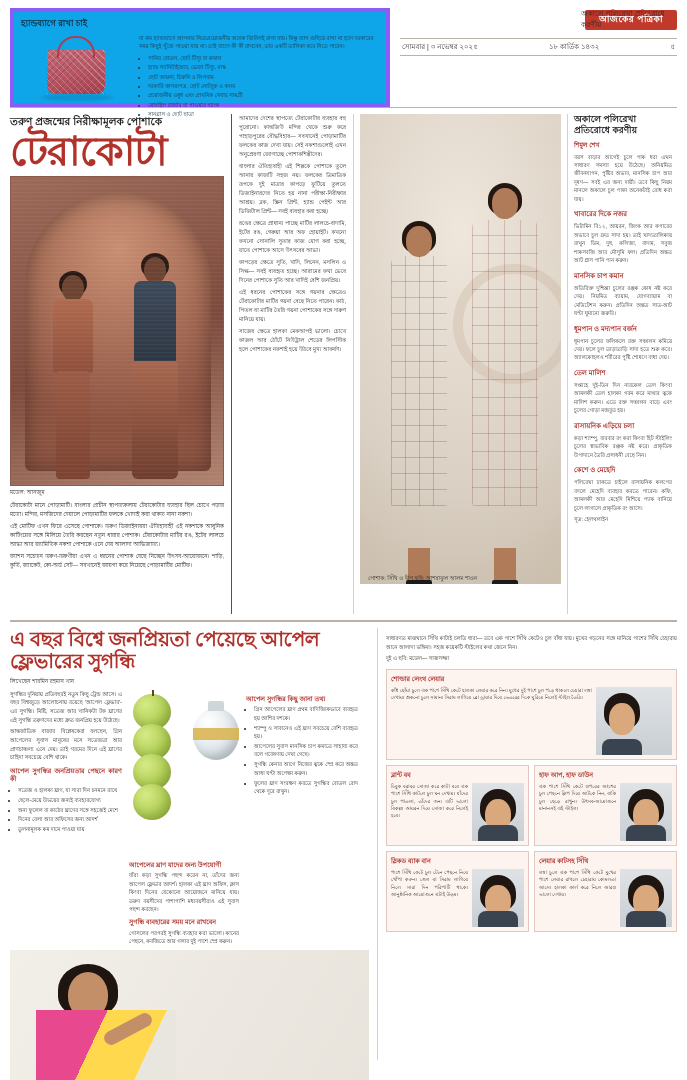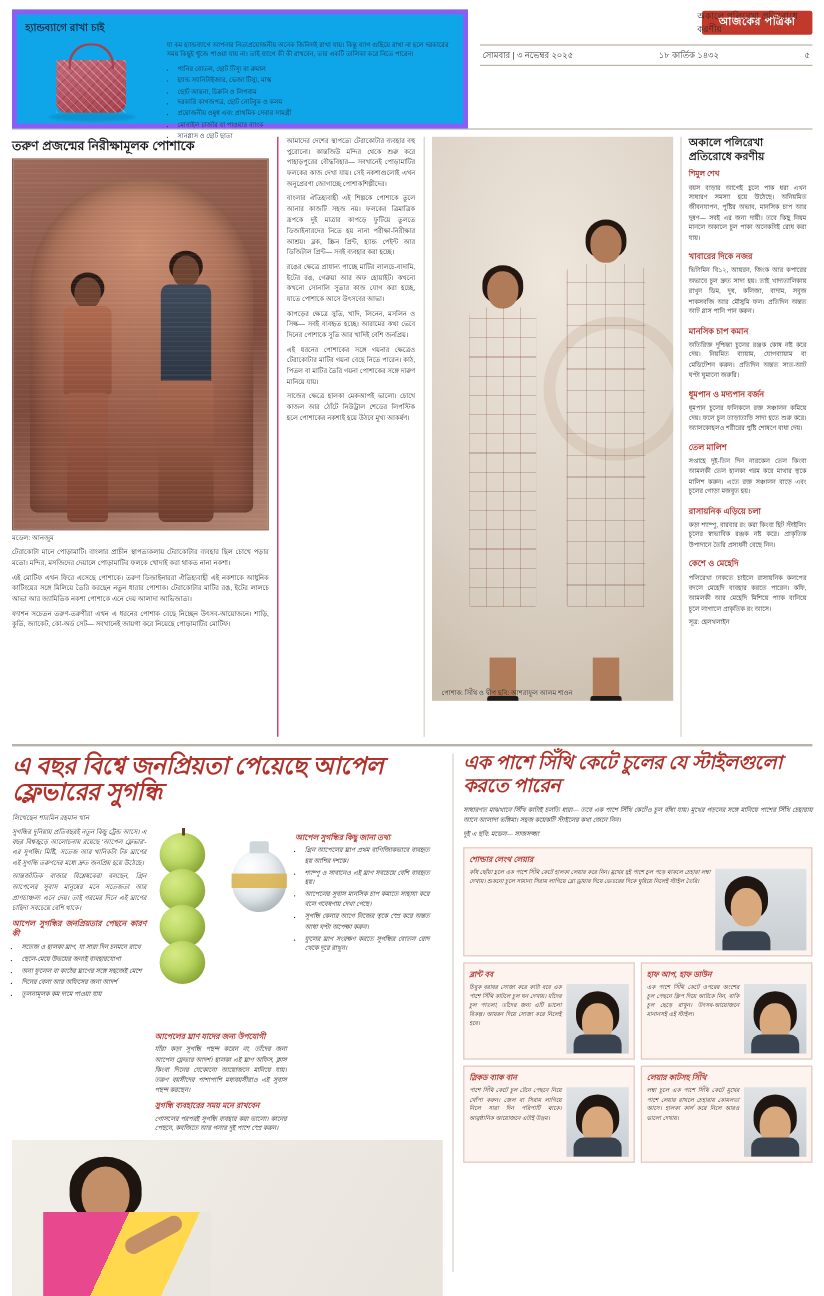--- a/index.html
+++ b/index.html
@@ -128,21 +128,21 @@
   }
 
   .hero-right { width: 104px; padding-left: 6px; }
   .hr-title { font-size: 9px; font-weight: bold; color:#1c1c1c; line-height:1.25; }
   .hr-sub { font-size: 6.2px; color:#b0322b; font-weight:bold; margin: 3px 0 2px;}
   .hr-body { font-size: 5.3px; line-height:1.6; text-align: justify; color:#2c2c2c;}
   .hr-body p { margin: 0 0 3px; }
   .hr-head { font-size: 6.8px; font-weight: bold; color:#b0322b; margin: 5px 0 2px;}
 
   
-  .bottom { display:flex; margin-top: 6px; border-top: 2px solid #b9b2a8; padding-top: 6px; height: 440px; font-style: italic;}
+  .bottom { display:flex; margin-top: 6px; border-top: 2px solid #b9b2a8; padding-top: 6px; height: 440px;}
   .apple-col { width: 368px; padding-right: 8px; border-right: 1px solid #d6d0c8; position: relative;}
   .apple-title { font-size: 20px; font-weight: bold; color:#b0322b; line-height: 1.12; letter-spacing:-.4px;}
   .apple-byline { font-size: 5.6px; margin-top: 4px; color:#333;}
   .apple-cols { display:flex; gap: 7px; margin-top: 4px;}
   .apple-c1 { width: 112px; font-size: 5.4px; line-height:1.6; text-align: justify;}
   .apple-c1 p { margin: 0 0 3px;}
   .apple-sub { font-size: 6.4px; font-weight: bold; color:#b0322b; margin: 5px 0 2px; line-height:1.3;}
   .bullets { margin:0; padding-left: 8px; font-size:5.3px; line-height:1.6;}
   .bullets li { margin-bottom: 1.5px;}
   .apple-c2 { width: 110px; position: relative; }
@@ -226,20 +226,21 @@
         <span>১৮ কার্তিক ১৪৩২</span>
         <span>৫</span>
       </div>
     </div>
   </div>
 
   <div class="hero">
 
     <div class="hero-left">
       <div class="hero-kicker">তরুণ প্রজন্মের নিরীক্ষামূলক পোশাকে</div>
+      <div class="hero-title">টেরাকোটা</div>
       <div class="hero-photo">
         <div class="arch"></div>
         <div class="model m1">
           <div class="m-hair"></div>
             <div class="m-head"></div>
           <div class="m-torso-a"></div>
             <div class="m-legs-a"></div>
         </div>
         <div class="model m2">
           <div class="m-hair"></div>
@@ -386,21 +387,20 @@
           <div class="pp-hair"></div>
           <div class="pp-head"></div>
           <div class="pp-saree"></div>
           <div class="pp-arm"></div>
         </div>
 
       </div>
     </div>
 
     <div class="hair-col">
-      <div class="hair-title">এক পাশে সিঁথি কেটে চুলের যে স্টাইলগুলো করতে পারেন</div>
       <div class="hair-body">
         <p>সাধারণত মাঝখানে সিঁথি কাটাই চলতি ধারা— তবে এক পাশে সিঁথি কেটেও চুল বাঁধা যায়। মুখের গড়নের সঙ্গে মানিয়ে পাশের সিঁথি চেহারায় আনে আলাদা ভঙ্গিমা। সহজ কয়েকটি স্টাইলের কথা জেনে নিন।</p>
         <p>দুই এ ছবি: মডেল— সাজসজ্জা</p>
       </div>
 
       <div class="hair-grid">
 
         <div class="hair-card wide">
           <div class="hc-title">শোল্ডার লেংথ লেয়ার</div>
           <div class="hc-inner">

